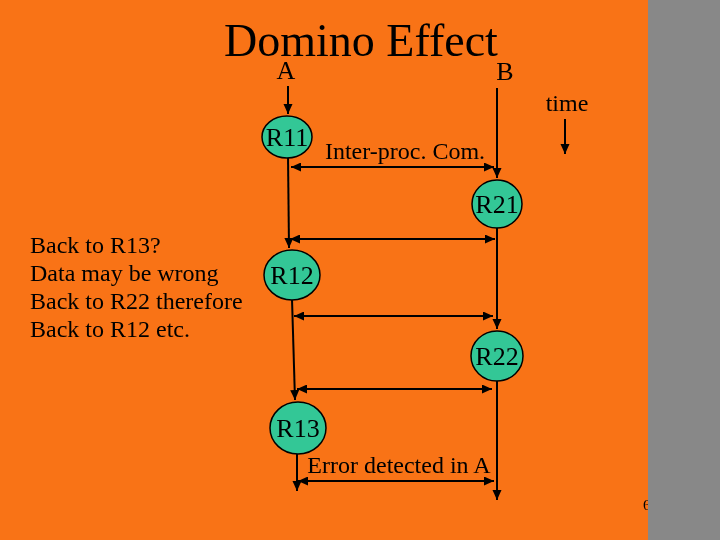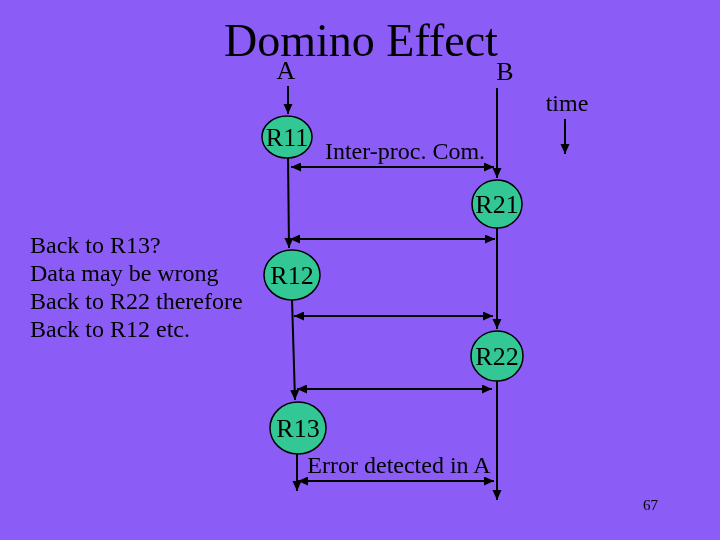--- a/index.html
+++ b/index.html
@@ -1,19 +1,19 @@
 <!DOCTYPE html>
 <html><head>
 <meta charset="utf-8">
 <style>
   html, body { margin: 0; padding: 0; background: #888; }
   .slide {
     position: relative;
-    width: 720px; height: 540px;
-    background: #8b5cf6;
+    width: 648px; height: 540px;
+    background: #f97316;
     overflow: hidden;
     font-family: "Liberation Serif", serif;
   }
   svg { display: block; }
   svg text {
     font-family: "Liberation Serif", serif;
     fill: #000000;
   }
   .title-text   { font-size: 46px; }
   .label-text   { font-size: 26px; }

